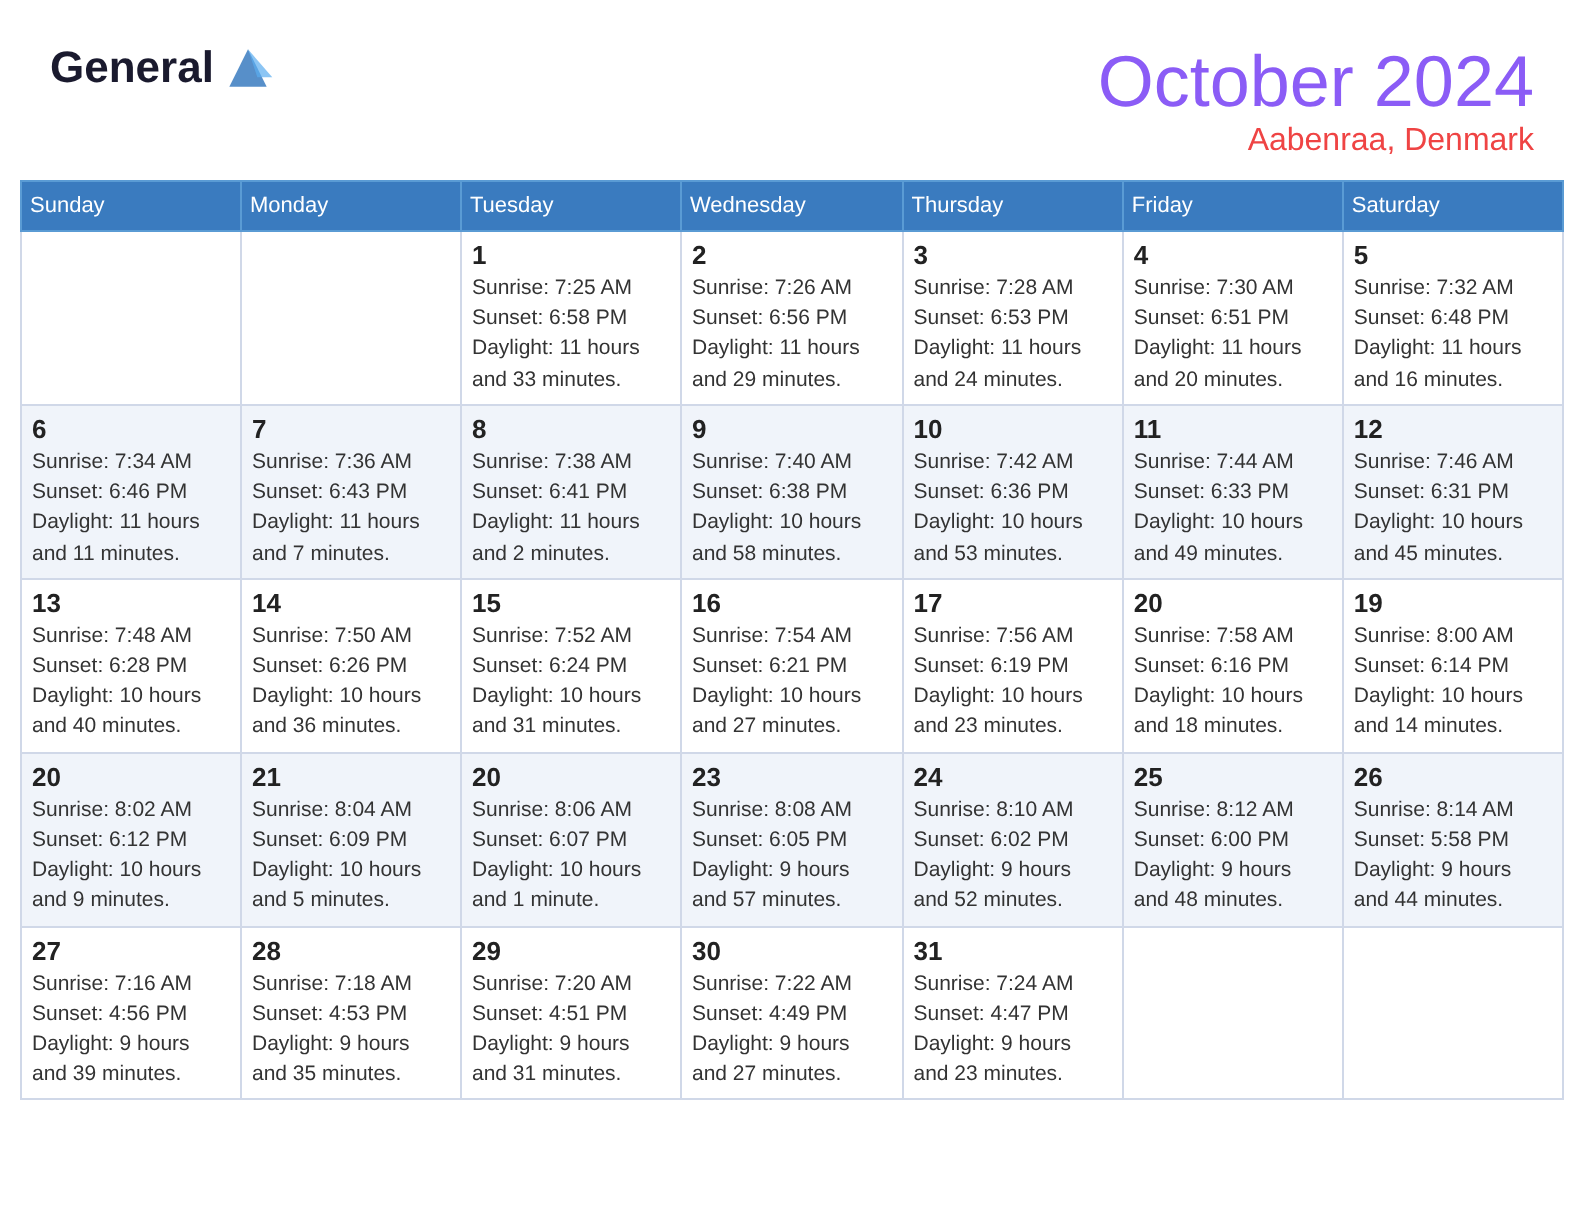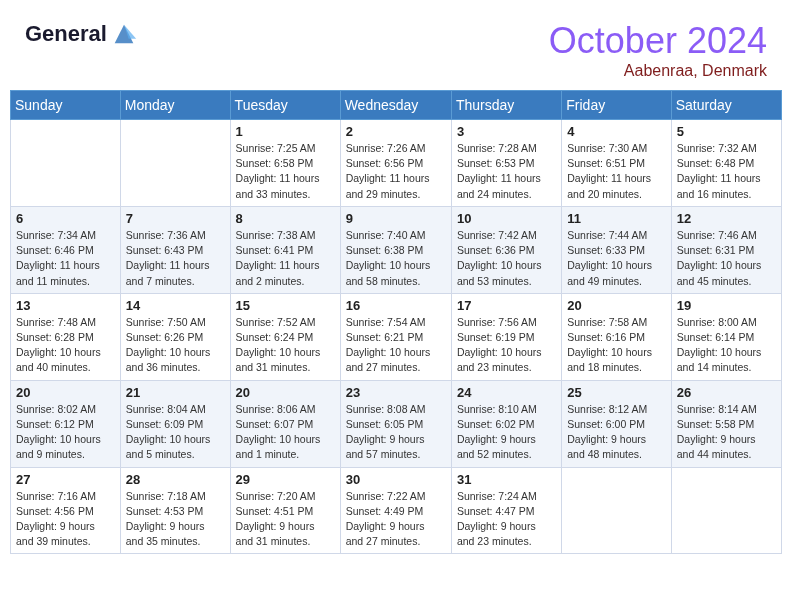--- a/index.html
+++ b/index.html
@@ -34,34 +34,34 @@
     .title-block {
       text-align: right;
     }
     .month-title {
       font-size: 36px;
       font-weight: 300;
       color: #8b5cf6;
     }
     .location {
       font-size: 16px;
-      color: #7f1d1d;
+      color: #ef4444;
     }
     .calendar {
       width: 100%;
       border-collapse: collapse;
       margin-top: 5px;
       font-size: 11px;
     }
     .calendar th {
       background: #3a7bbf;
       color: #fff;
       padding: 6px 4px;
       text-align: left;
-      font-size: 14px;
+      font-size: 11px;
       font-weight: normal;
       border: 1px solid #5a9bd4;
     }
     .calendar td {
       border: 1px solid #d0d8e8;
       vertical-align: top;
       padding: 4px 5px;
       width: 113px;
       min-height: 75px;
       background: #fff;

